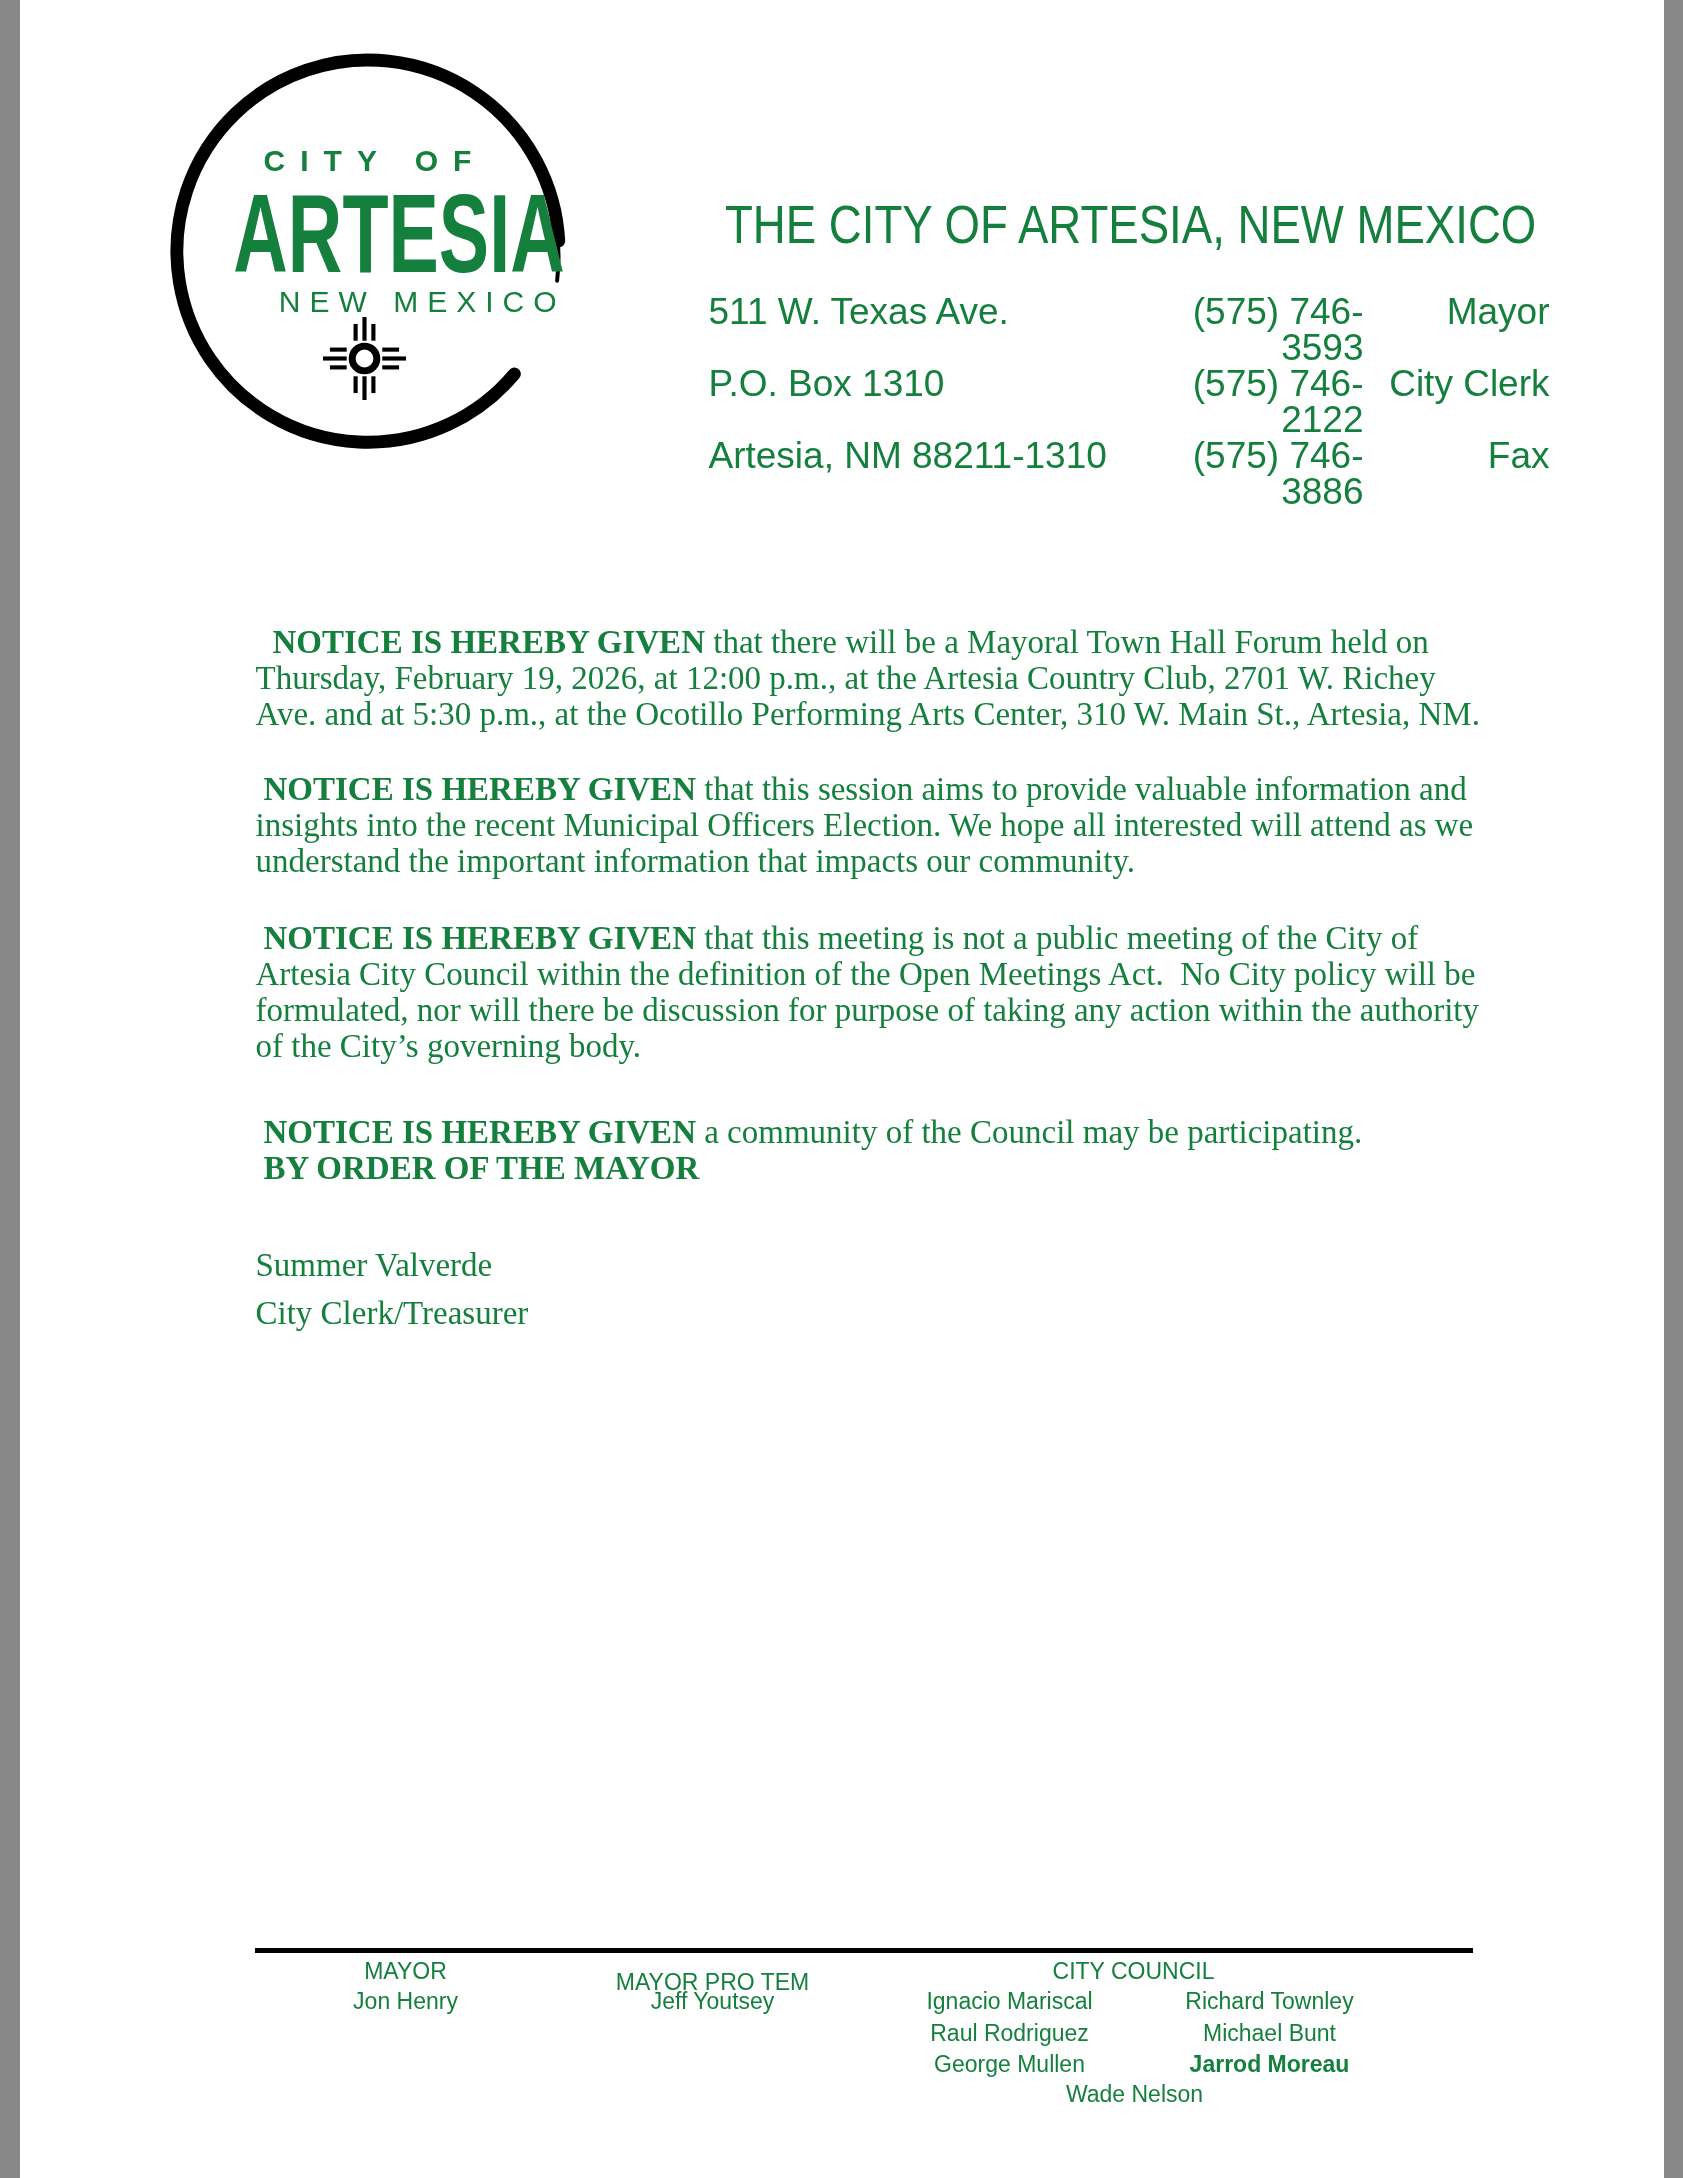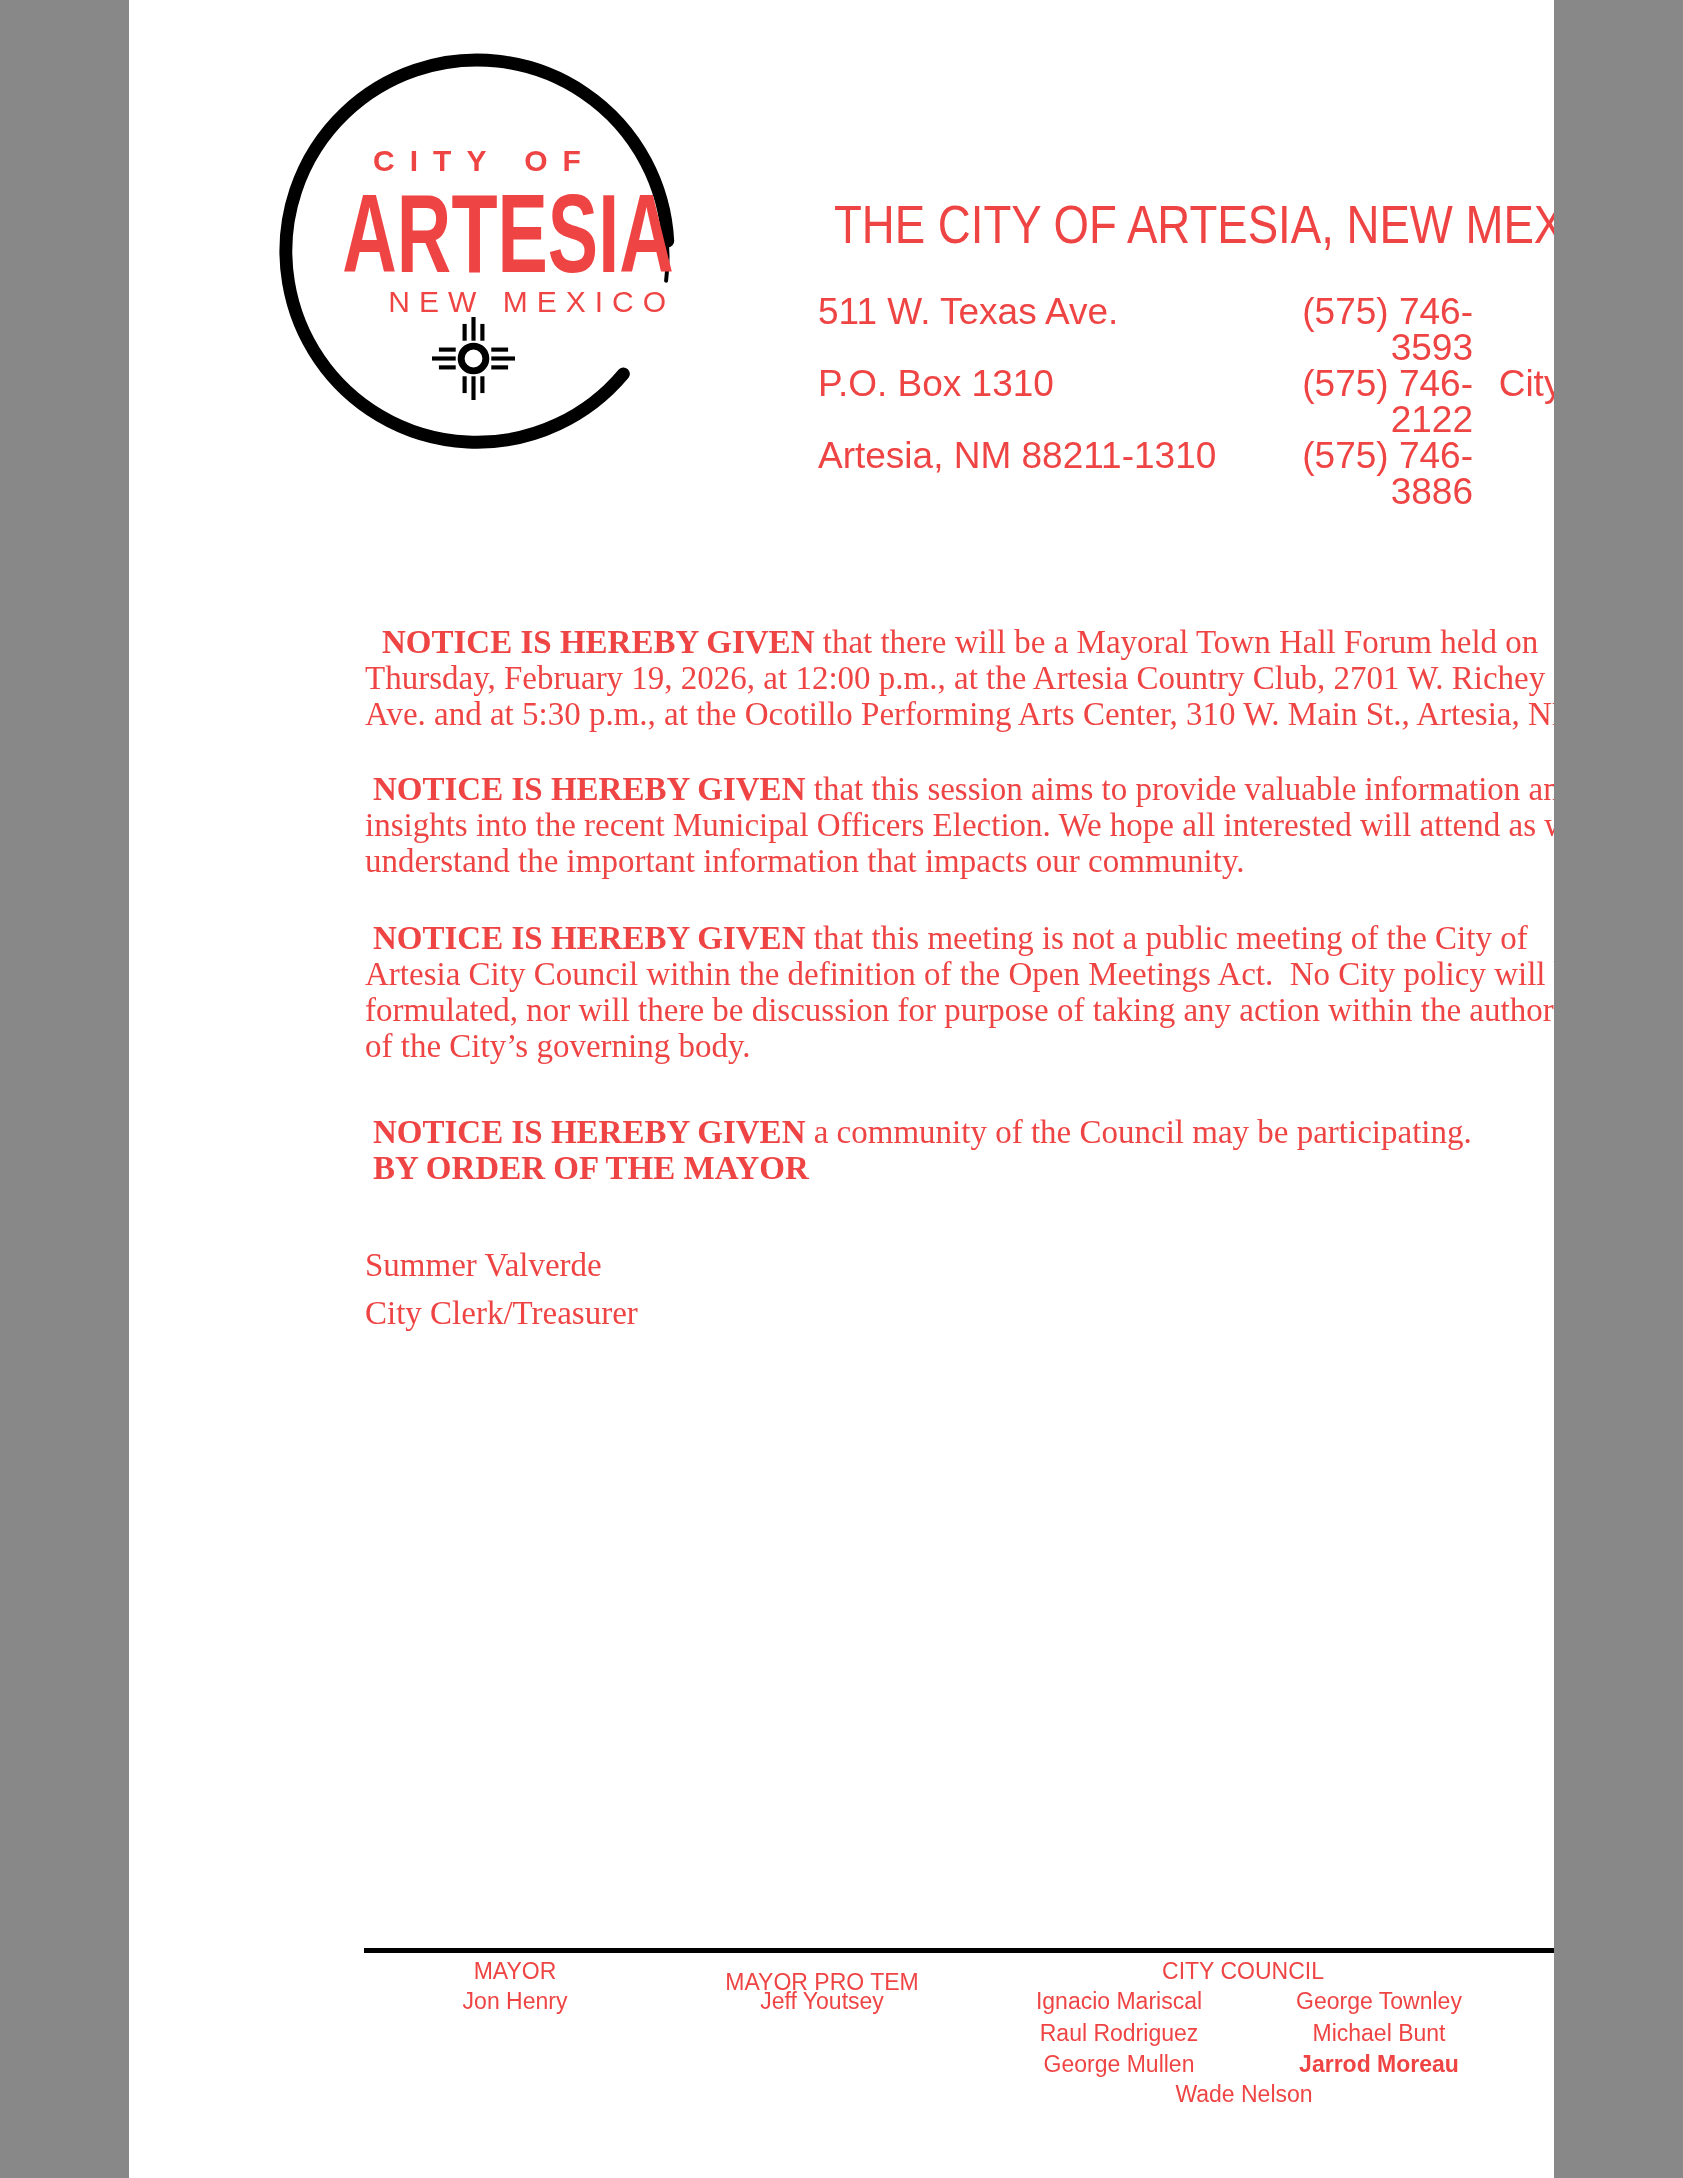--- a/index.html
+++ b/index.html
@@ -1,18 +1,18 @@
 <!DOCTYPE html>
 <html><head>
 <meta charset="utf-8">
 <style>
   html,body{margin:0;padding:0;background:#888;}
   .page{
-    position:relative;width:1425px;height:2178px;background:#fff;
-    font-family:"Liberation Serif",serif;color:#ef4444;overflow:hidden;margin:0 auto;
+    position:relative;width:1644px;height:2178px;background:#fff;
+    font-family:"Liberation Serif",serif;color:#15803d;overflow:hidden;margin:0 auto;
   }
   
   .logo{position:absolute;left:150px;top:53px;width:396px;height:396px;}
   .logo svg.circle{position:absolute;left:0;top:0;}
   .logo .city-of{
     position:absolute;top:93px;left:0;width:100%;text-align:center;
     font-family:"Liberation Sans",sans-serif;font-size:30px;font-weight:600;
     letter-spacing:15px;padding-left:15px;box-sizing:border-box;line-height:30px;
   }
   .logo .artesia{
@@ -130,21 +130,21 @@
   <div class="foot-rule"></div>
 
   <div class="fitem" style="left:386px;top:1956px;">MAYOR</div>
   <div class="fitem" style="left:693px;top:1956px;margin-top:11px;">MAYOR PRO TEM</div>
   <div class="fitem" style="left:1114px;top:1956px;">CITY COUNCIL</div>
 
   <div class="fitem" style="left:386px;top:1986px;">Jon Henry</div>
   <div class="fitem" style="left:693px;top:1986px;">Jeff Youtsey</div>
 
   <div class="fitem" style="left:990px;top:1986px;">Ignacio Mariscal</div>
-  <div class="fitem" style="left:1250px;top:1986px;">George Townley</div>
+  <div class="fitem" style="left:1250px;top:1986px;">Richard Townley</div>
   <div class="fitem" style="left:990px;top:2018px;">Raul Rodriguez</div>
   <div class="fitem" style="left:1250px;top:2018px;">Michael Bunt</div>
   <div class="fitem" style="left:990px;top:2049px;">George Mullen</div>
   <div class="fitem" style="left:1250px;top:2049px;font-weight:bold;">Jarrod Moreau</div>
   <div class="fitem" style="left:1115px;top:2079px;">Wade Nelson</div>
 
 </div>
 
 
 </body></html>

